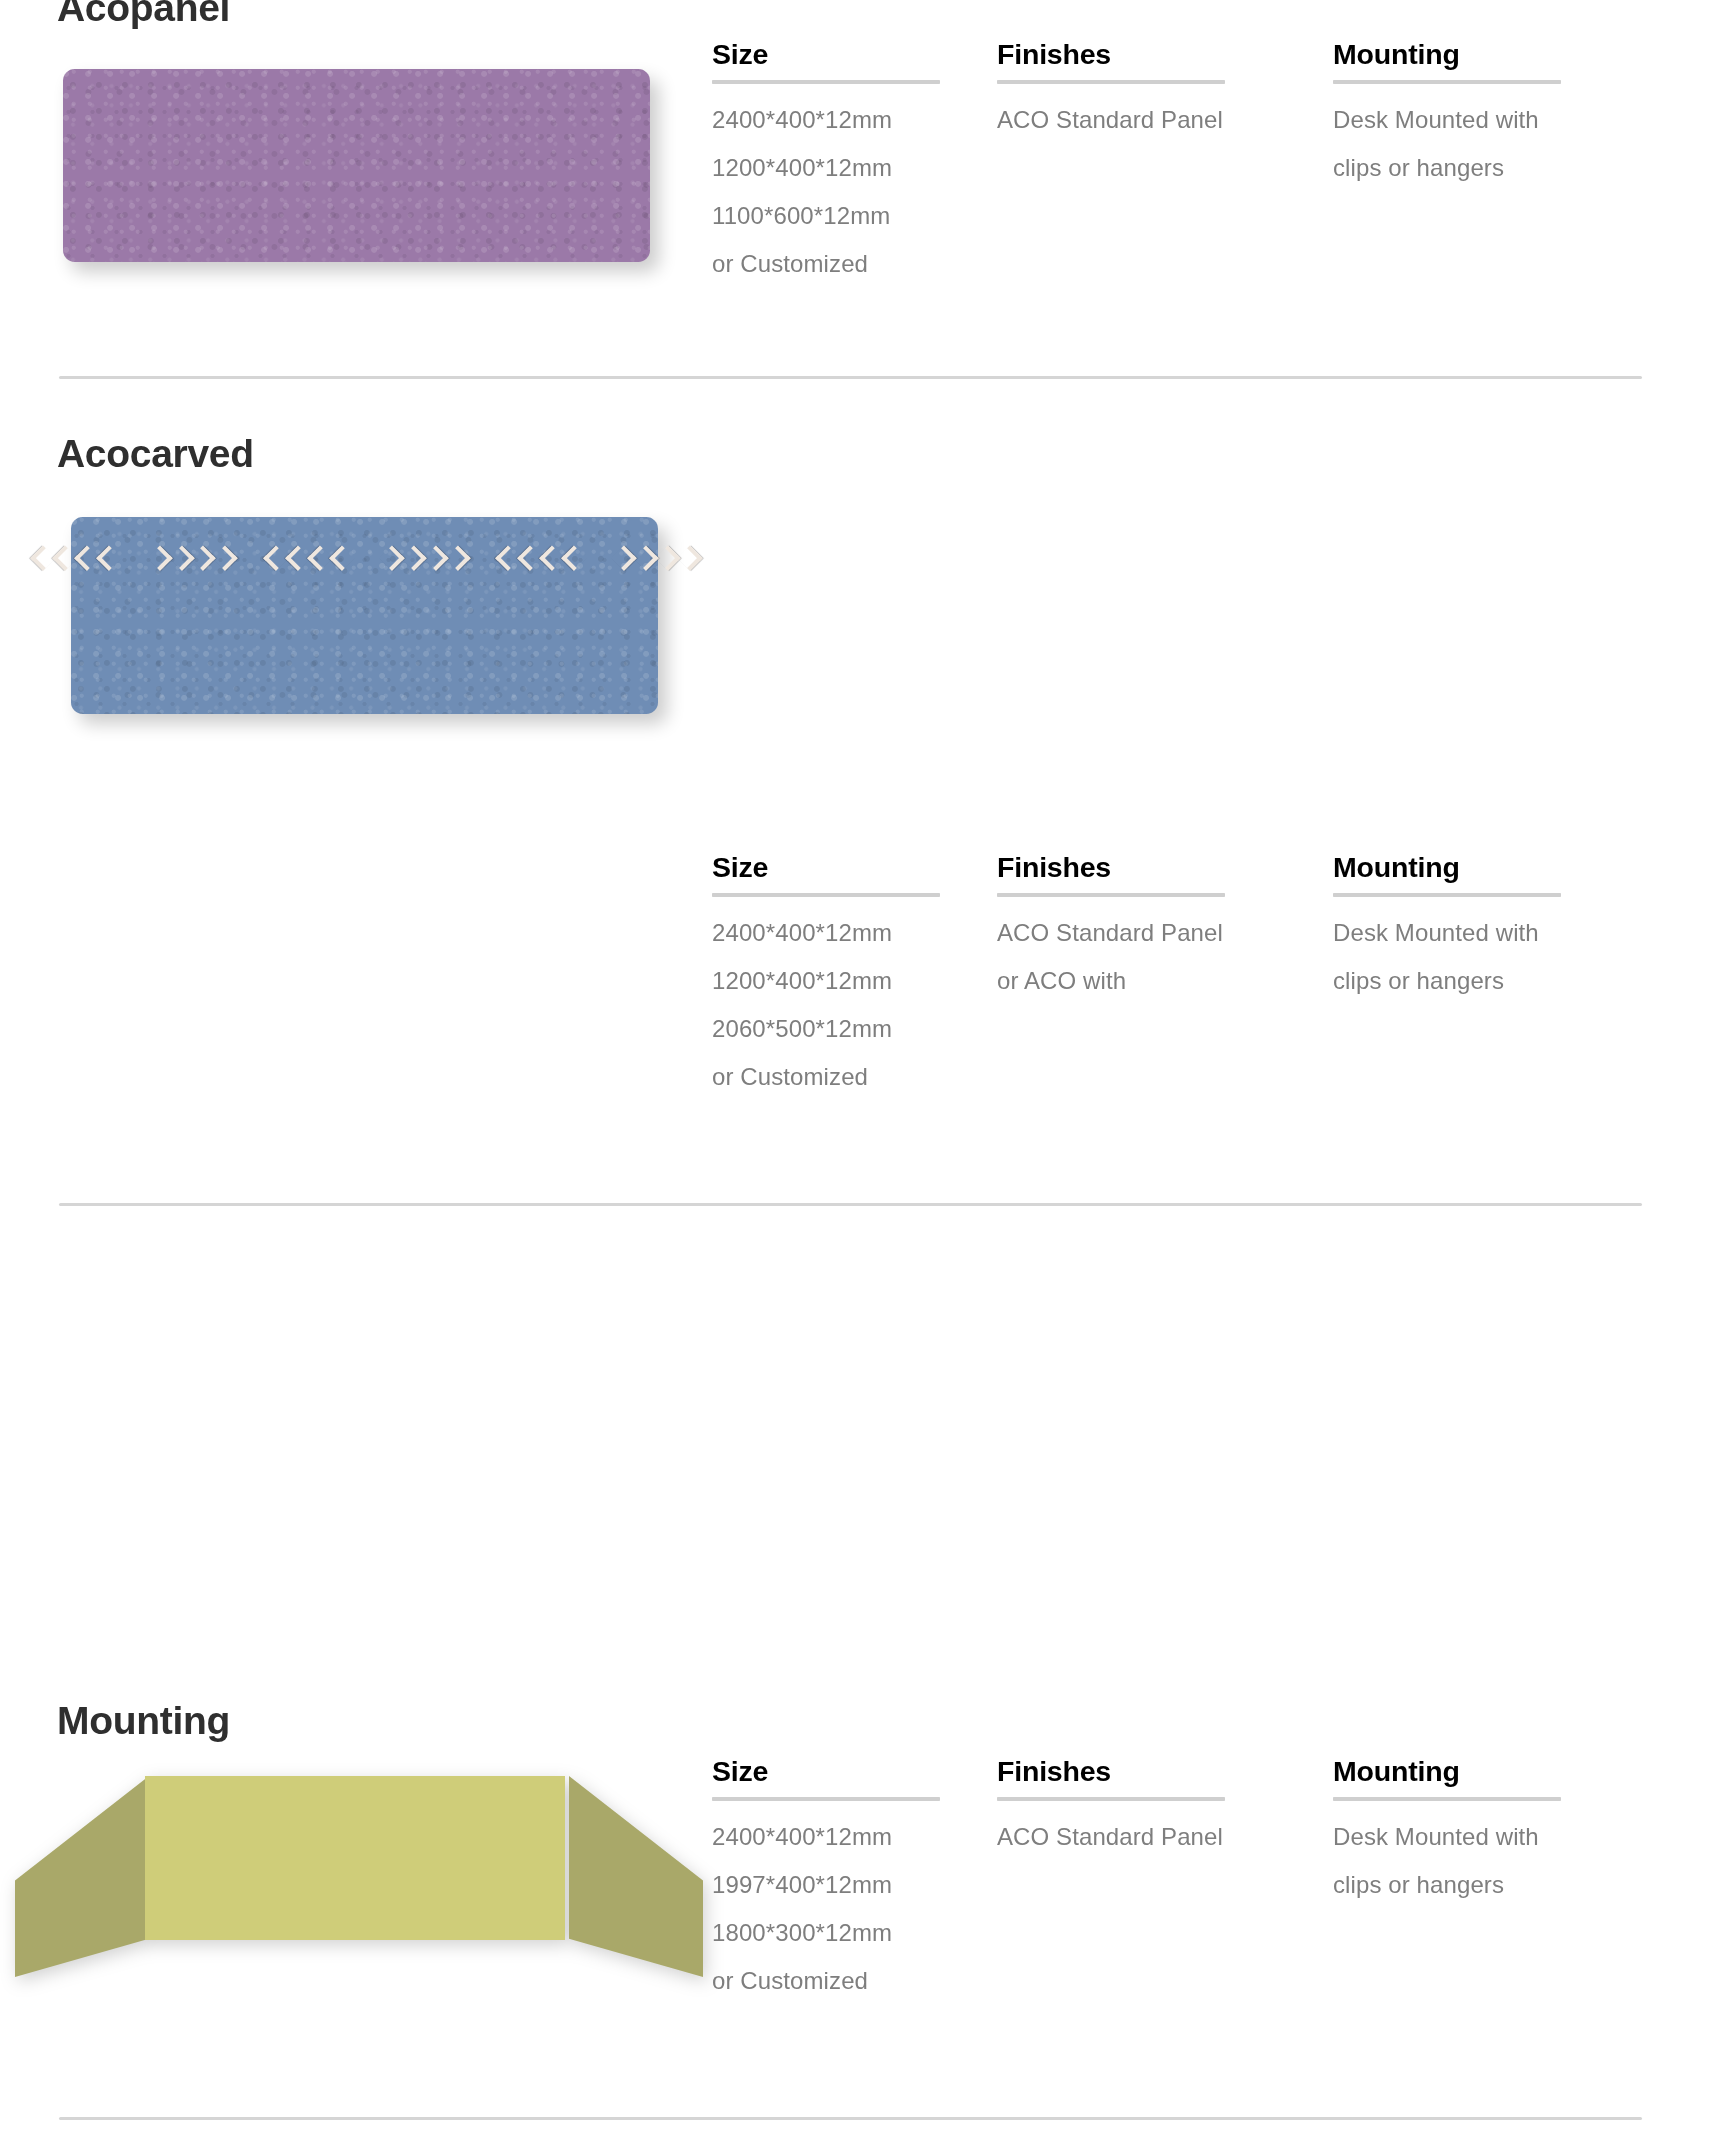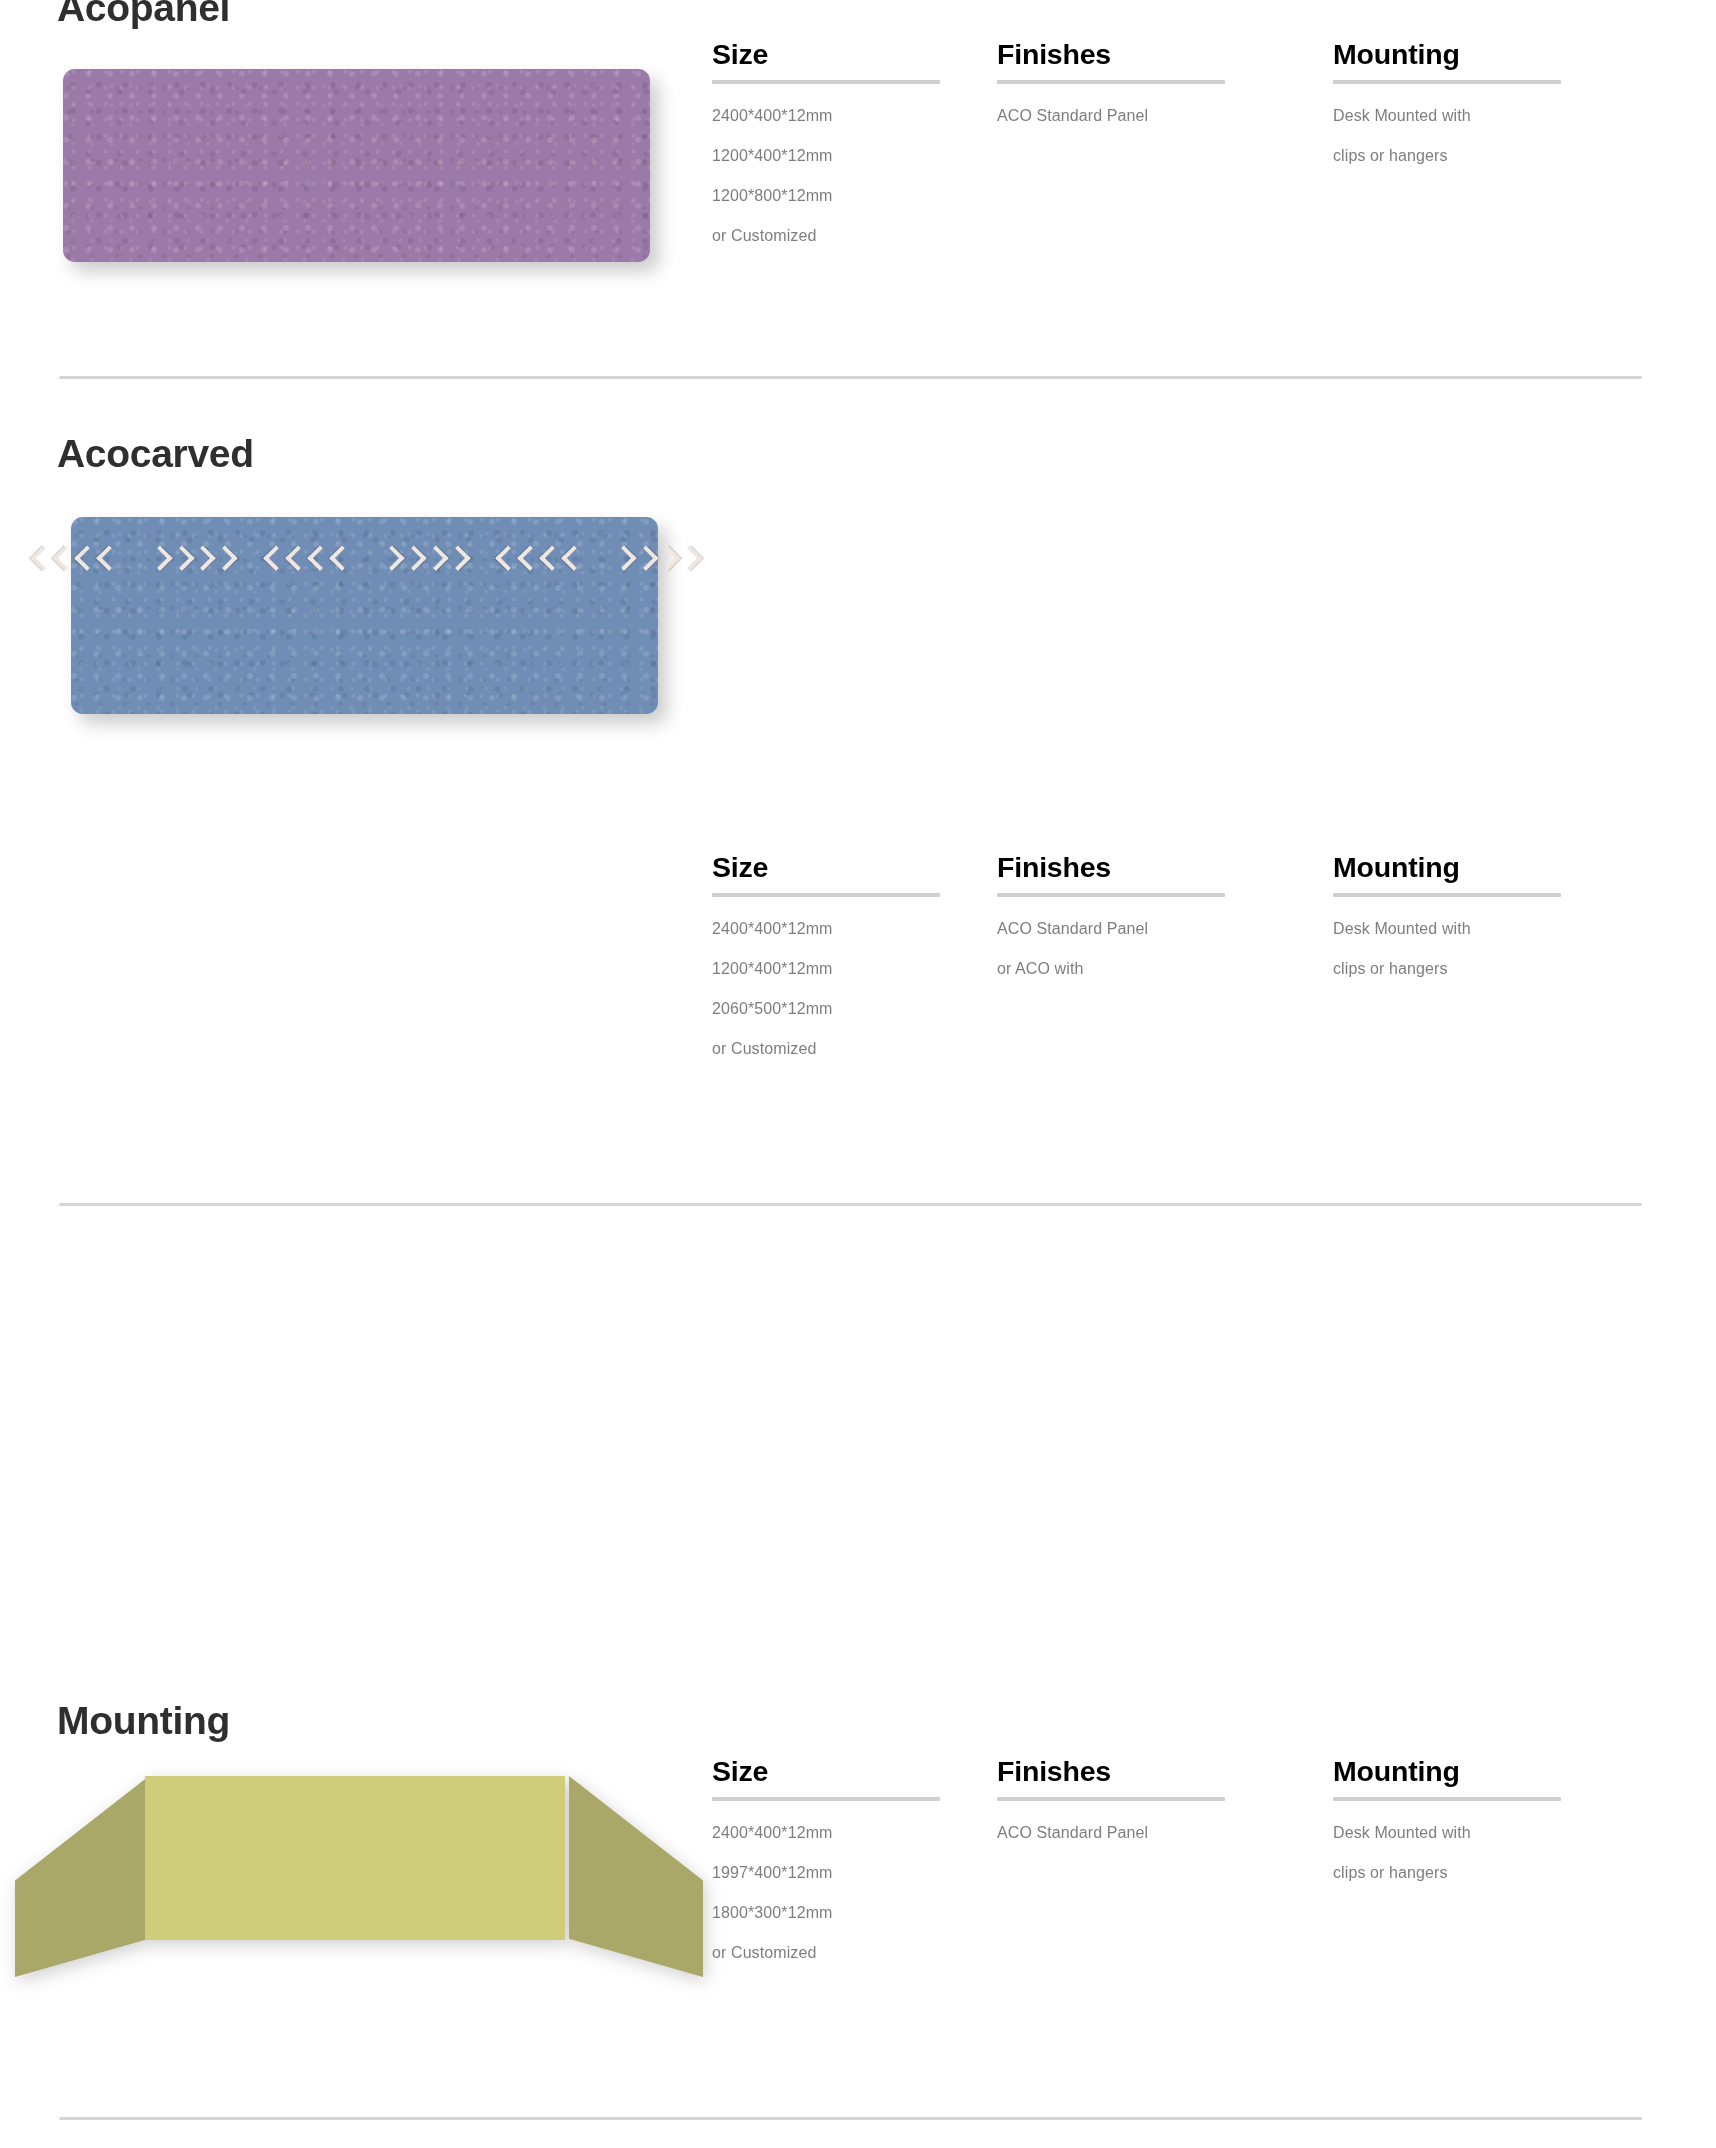--- a/index.html
+++ b/index.html
@@ -53,21 +53,21 @@
     margin-top: 11.7px;
     width: 228px;
     height: 4.2px;
     background: #cfcfcf;
     border-radius: 0.8px;
   }
 
   .spec-lines { margin-top: 23.5px; }
 
   .spec-line {
-    font-size: 16px;
+    font-size: 24px;
     color: #7e7e7e;
     line-height: 1;
     white-space: nowrap;
     margin-bottom: 24px;
     letter-spacing: 0.1px;
   }
   .spec-line:last-child { margin-bottom: 0; }
 
   
   .divider {
@@ -177,21 +177,21 @@
       <div class="felt"></div>
     </div>
 
     <div class="specs" style="left:712px; top:40px; width:973px; height:285px;">
       <div class="spec-col" style="left:0;">
         <div class="spec-head">Size</div>
         <div class="spec-rule"></div>
         <div class="spec-lines">
           <div class="spec-line">2400*400*12mm</div>
           <div class="spec-line">1200*400*12mm</div>
-          <div class="spec-line">1200*800*12mm</div>
+          <div class="spec-line">1100*600*12mm</div>
           <div class="spec-line">or Customized</div>
         </div>
       </div>
       <div class="spec-col" style="left:285px;">
         <div class="spec-head">Finishes</div>
         <div class="spec-rule"></div>
         <div class="spec-lines">
           <div class="spec-line">ACO Standard Panel</div>
         </div>
       </div>

